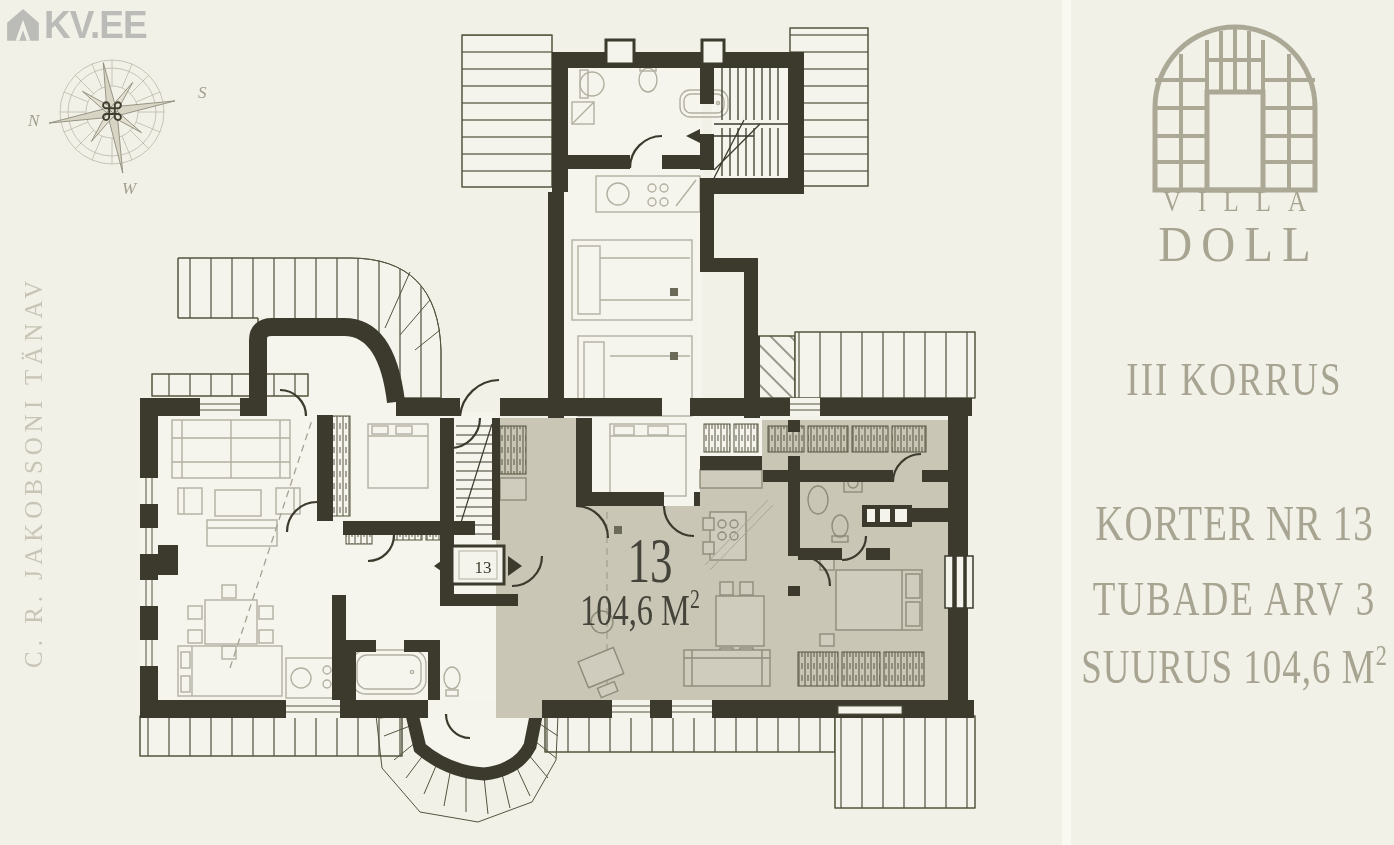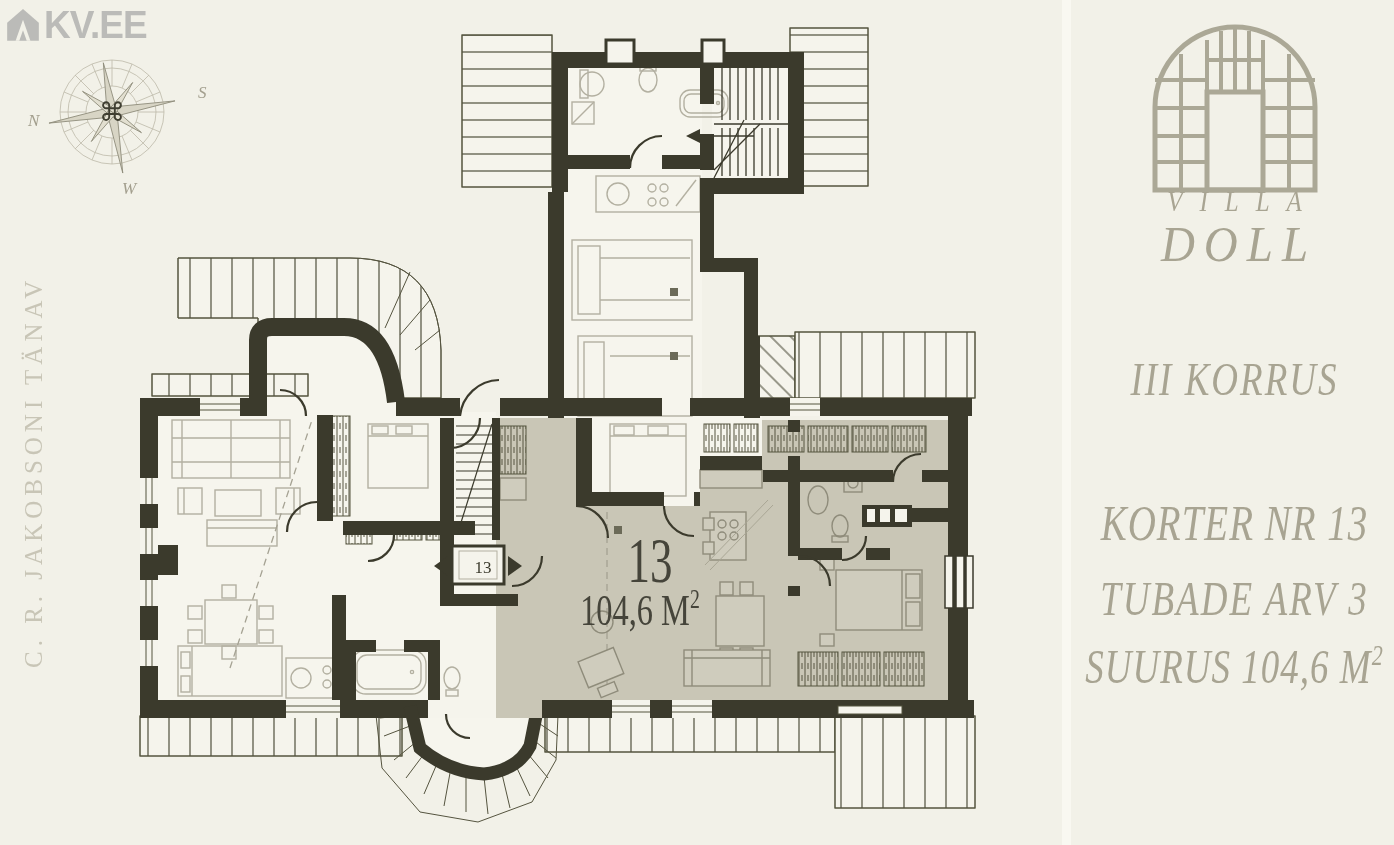--- a/index.html
+++ b/index.html
@@ -17,21 +17,21 @@
     transform:scaleY(1.05);
   }
   
   #street-label{
     position:absolute;left:20px;top:338px;height:330px;width:34px;
     writing-mode:vertical-rl;transform:rotate(180deg);
     font-size:25px;letter-spacing:5px;color:#c8c5b6;
     text-align:center;white-space:nowrap;
   }
   
-  #side-panel{position:absolute;left:1075px;top:0;width:319px;height:845px;font-style:italic;}
+  #side-panel{position:absolute;left:1075px;top:0;width:319px;height:845px;}
   #panel-divider{position:absolute;left:1062px;top:0;width:9px;height:845px;background:#f9f8f1;}
   .panel-line{position:absolute;left:0;width:100%;text-align:center;color:#a8a492;}
   #logo-arch{position:absolute;left:50%;top:22px;transform:translateX(-50%);}
   #logo-villa{top:188px;font-size:25px;letter-spacing:17px;text-indent:17px;transform:scaleY(1.15);}
   #logo-doll{top:216px;font-size:47px;letter-spacing:9px;text-indent:9px;transform:scaleY(1.1);}
   #floor-line{top:358px;font-size:37px;letter-spacing:2px;transform:scaleY(1.25);}
   #apt-line{top:500px;font-size:39px;letter-spacing:1px;transform:scaleY(1.3);}
   #rooms-line{top:577px;font-size:37px;letter-spacing:2px;transform:scaleY(1.3);}
   #size-line{top:645px;font-size:37px;letter-spacing:1px;transform:scaleY(1.3);}
   .panel-line sup{font-size:60%;vertical-align:super;}

